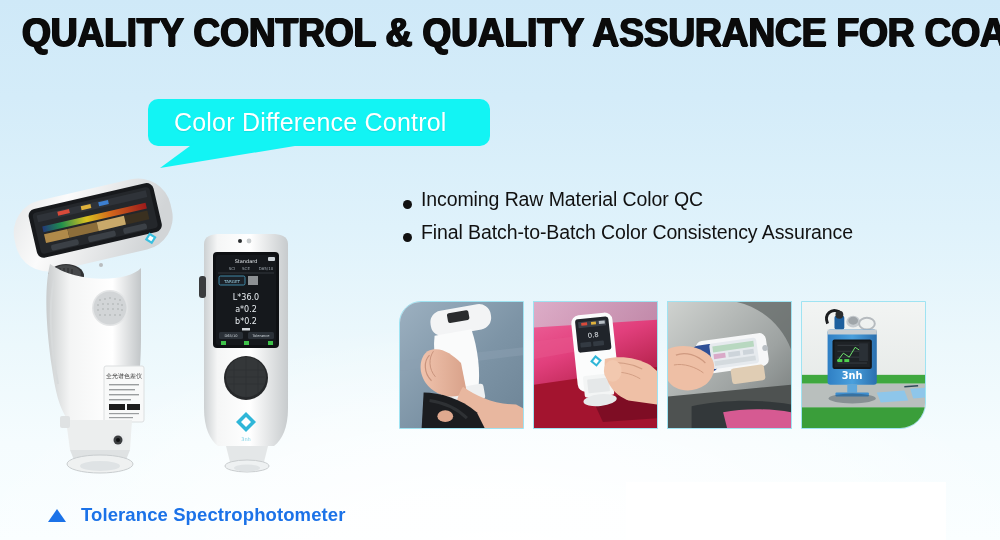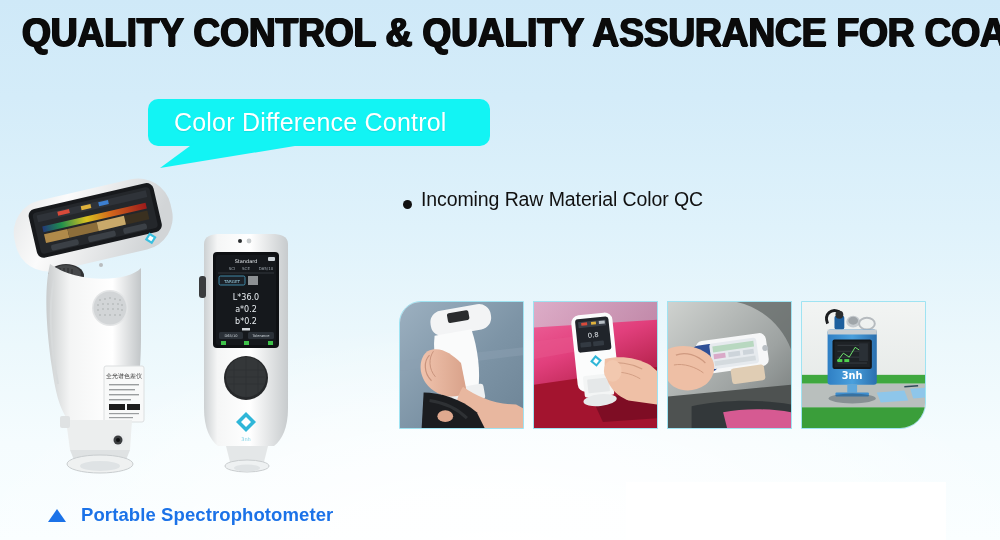--- a/index.html
+++ b/index.html
@@ -93,20 +93,24 @@
     </div>
     <svg id="banner-tail" viewBox="0 0 350 30" preserveAspectRatio="none">
       <polygon points="46,0 165,0 12,25" fill="#12f4f4"></polygon>
     </svg>
   </div>
 
   <div id="bullets">
     <div class="bullet-row">
       <span class="bullet-dot"></span>
       <span class="bullet-label">Incoming Raw Material Color QC</span>
+    </div>
+    <div class="bullet-row">
+      <span class="bullet-dot"></span>
+      <span class="bullet-label">Final Batch-to-Batch Color Consistency Assurance</span>
     </div>
   </div>
 
   <div id="device-large">
     <svg viewBox="0 0 185 315" preserveAspectRatio="none" aria-hidden="true">
       <defs>
         <linearGradient id="bodyG" x1="0" y1="0" x2="1" y2="0">
           <stop offset="0%" stop-color="#d9dbdc"></stop>
           <stop offset="18%" stop-color="#f6f7f7"></stop>
           <stop offset="62%" stop-color="#fefefe"></stop>
@@ -468,16 +472,16 @@
         <path d="M104 86 L118 85" stroke="#2f4a5a" stroke-width="1.5"></path>
       </svg>
     </div>
 
   </div>
 
   <div id="white-block"></div>
 
   <div id="caption">
     <span id="caption-marker"></span>
-    <span id="caption-text">Portable Spectrophotometer</span>
+    <span id="caption-text">Tolerance Spectrophotometer</span>
   </div>
 
 </div>
 
 </body></html>

